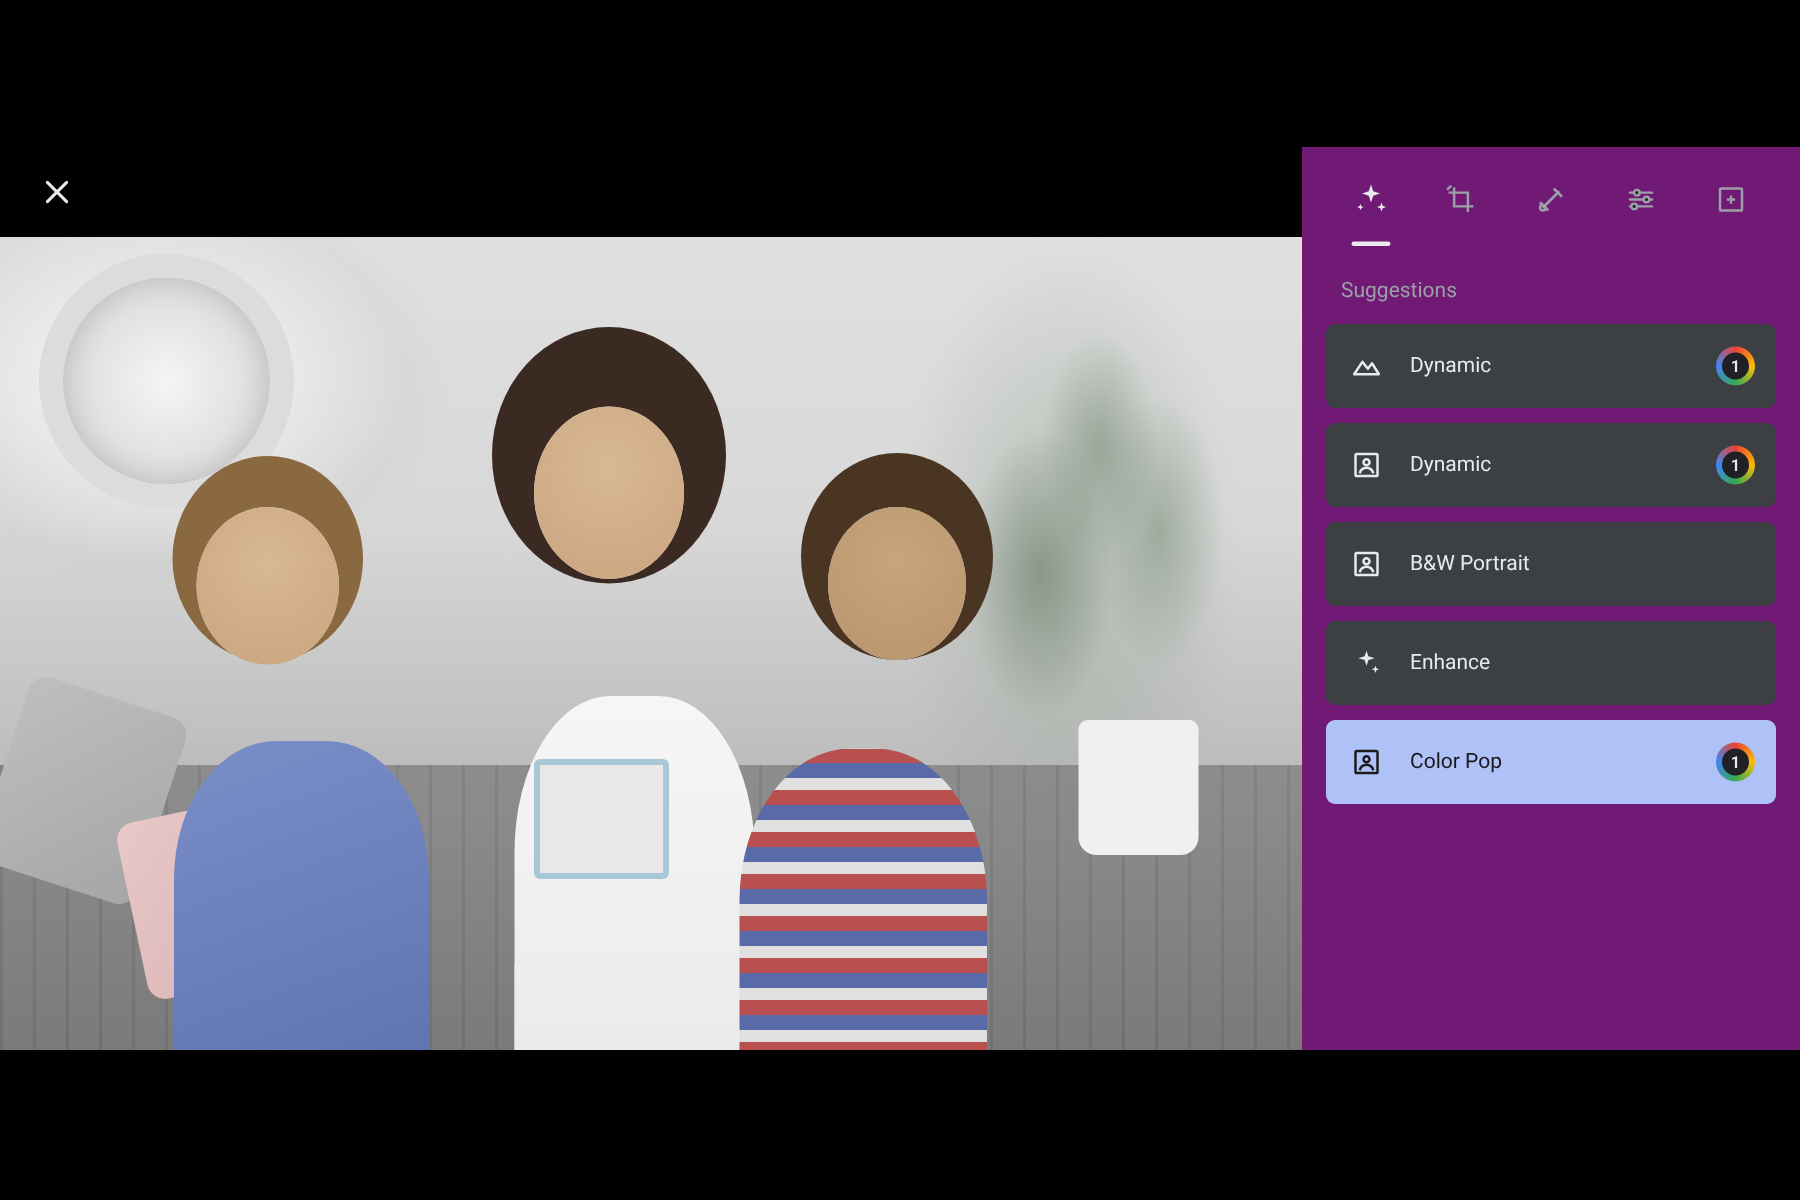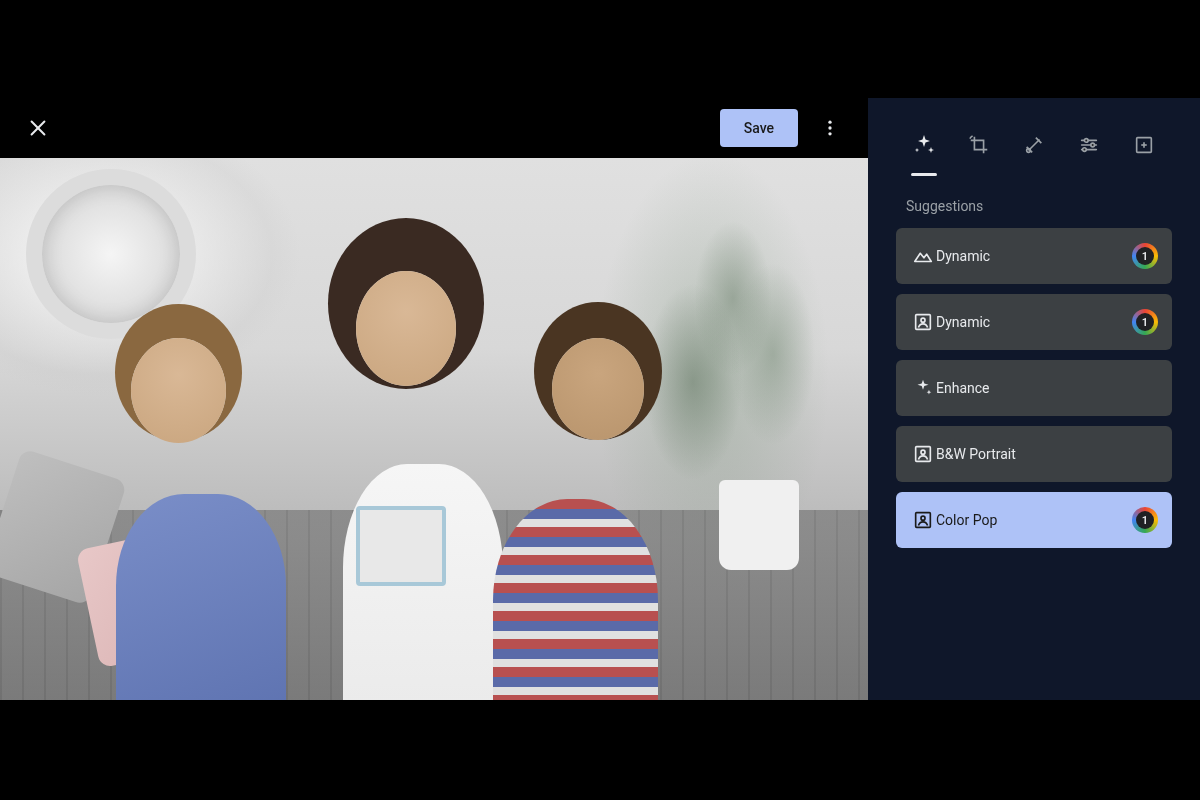--- a/index.html
+++ b/index.html
@@ -158,24 +158,24 @@
     .p3 .head { width: 92px; height: 102px; background: radial-gradient(circle at 50% 35%, #c9a57e, #b8946c); top: 24%; right: 8%; box-shadow: 0 -18px 0 18px #4a3522; }
     .p3 .torso { width: 165px; height: 225px; background: repeating-linear-gradient(180deg, #b85050 0, #b85050 10px, #5a6aa8 10px, #5a6aa8 20px, #e0e0e0 20px, #e0e0e0 28px); bottom: -5%; right: 1%; border-radius: 45% 45% 8px 8px;}
     .p3 .legs { position: absolute; width: 130px; height: 100px; bottom: -15%; right: 3%; background: #c9a040; border-radius: 8px 8px 0 0; }
 
     .pillow-l { position: absolute; bottom: 20%; left: 0; width: 110px; height: 130px; background: linear-gradient(135deg,#bfbfbf,#a5a5a5); transform: rotate(18deg); border-radius: 12px;}
     .pillow-p { position: absolute; bottom: 8%; left: 10%; width: 120px; height: 120px; background: linear-gradient(135deg,#e8c8c8,#d8b0b0); transform: rotate(-12deg); border-radius: 12px;}
 
     
     .sidebar {
       width: 332px;
-      background: #0f172a;
+      background: #701a75;
       display: flex;
       flex-direction: column;
-      padding: 16px;
+      padding: 4px;
     }
     .tool-tabs {
       display: flex;
       justify-content: space-around;
       align-items: center;
       height: 62px;
       padding: 0 12px;
       position: relative;
     }
     .tool-tab {
@@ -217,21 +217,21 @@
       background: #3c4043;
       border-radius: 6px;
       height: 56px;
       display: flex;
       align-items: center;
       padding: 0 16px;
       cursor: pointer;
       position: relative;
       color: #e8eaed;
       font-size: 14px;
-      gap: 2px;
+      gap: 18px;
     }
     .suggestion-item.selected {
       background: #aec2f7;
       color: #1a1a1a;
       align-items: center;
     }
     .suggestion-icon {
       width: 22px;
       height: 22px;
       display: flex;
@@ -284,30 +284,20 @@
 
 <div class="app-frame">
 
   <div class="main-area">
     <div class="top-bar">
       <div class="close-btn">
         <svg width="22" height="22" viewBox="0 0 24 24" fill="none" stroke="currentColor" stroke-width="2.2" stroke-linecap="round">
             <line x1="5" y1="5" x2="19" y2="19"></line>
             <line x1="19" y1="5" x2="5" y2="19"></line>
           </svg>
-      </div>
-      <div class="top-right">
-        <button class="save-btn">Save</button>
-        <div class="more-btn">
-          <svg width="20" height="20" viewBox="0 0 24 24" fill="currentColor">
-              <circle cx="12" cy="5" r="2"></circle>
-              <circle cx="12" cy="12" r="2"></circle>
-              <circle cx="12" cy="19" r="2"></circle>
-            </svg>
-        </div>
       </div>
     </div>
 
     <div class="photo-canvas">
       <div class="photo-bg"></div>
       <div class="photo-floor"></div>
       <div class="mirror"></div>
       <div class="plant-leaves"></div>
       <div class="plant-pot"></div>
       <div class="pillow-l"></div>
@@ -400,37 +390,37 @@
             </svg>
         </div>
         <div class="suggestion-label">Dynamic</div>
         <div class="one-badge">
             <span>1</span>
           </div>
       </div>
 
       <div class="suggestion-item">
         <div class="suggestion-icon">
-          <svg width="22" height="22" viewBox="0 0 24 24" fill="currentColor">
-              <path d="M12 3l1.4 4.1L18 8.5l-4.6 1.4L12 14l-1.4-4.1L6 8.5l4.6-1.4z"></path>
-              <path d="M18.5 14l.7 1.9 1.9.7-1.9.7-.7 1.9-.7-1.9-1.9-.7 1.9-.7z"></path>
-            </svg>
-        </div>
-        <div class="suggestion-label">Enhance</div>
-      </div>
-
-      <div class="suggestion-item">
-        <div class="suggestion-icon">
           <svg width="22" height="22" viewBox="0 0 24 24" fill="none" stroke="currentColor" stroke-width="1.8">
               <rect x="4" y="4" width="16" height="16" rx="1"></rect>
               <circle cx="12" cy="10" r="2.2"></circle>
               <path d="M7 18c1-3 3-4 5-4s4 1 5 4"></path>
             </svg>
         </div>
         <div class="suggestion-label">B&amp;W Portrait</div>
+      </div>
+
+      <div class="suggestion-item">
+        <div class="suggestion-icon">
+          <svg width="22" height="22" viewBox="0 0 24 24" fill="currentColor">
+              <path d="M12 3l1.4 4.1L18 8.5l-4.6 1.4L12 14l-1.4-4.1L6 8.5l4.6-1.4z"></path>
+              <path d="M18.5 14l.7 1.9 1.9.7-1.9.7-.7 1.9-.7-1.9-1.9-.7 1.9-.7z"></path>
+            </svg>
+        </div>
+        <div class="suggestion-label">Enhance</div>
       </div>
 
       <div class="suggestion-item selected">
         <div class="suggestion-icon">
           <svg width="22" height="22" viewBox="0 0 24 24" fill="none" stroke="currentColor" stroke-width="1.8">
               <rect x="4" y="4" width="16" height="16" rx="1"></rect>
               <circle cx="12" cy="10" r="2.2"></circle>
               <path d="M7 18c1-3 3-4 5-4s4 1 5 4"></path>
             </svg>
         </div>

